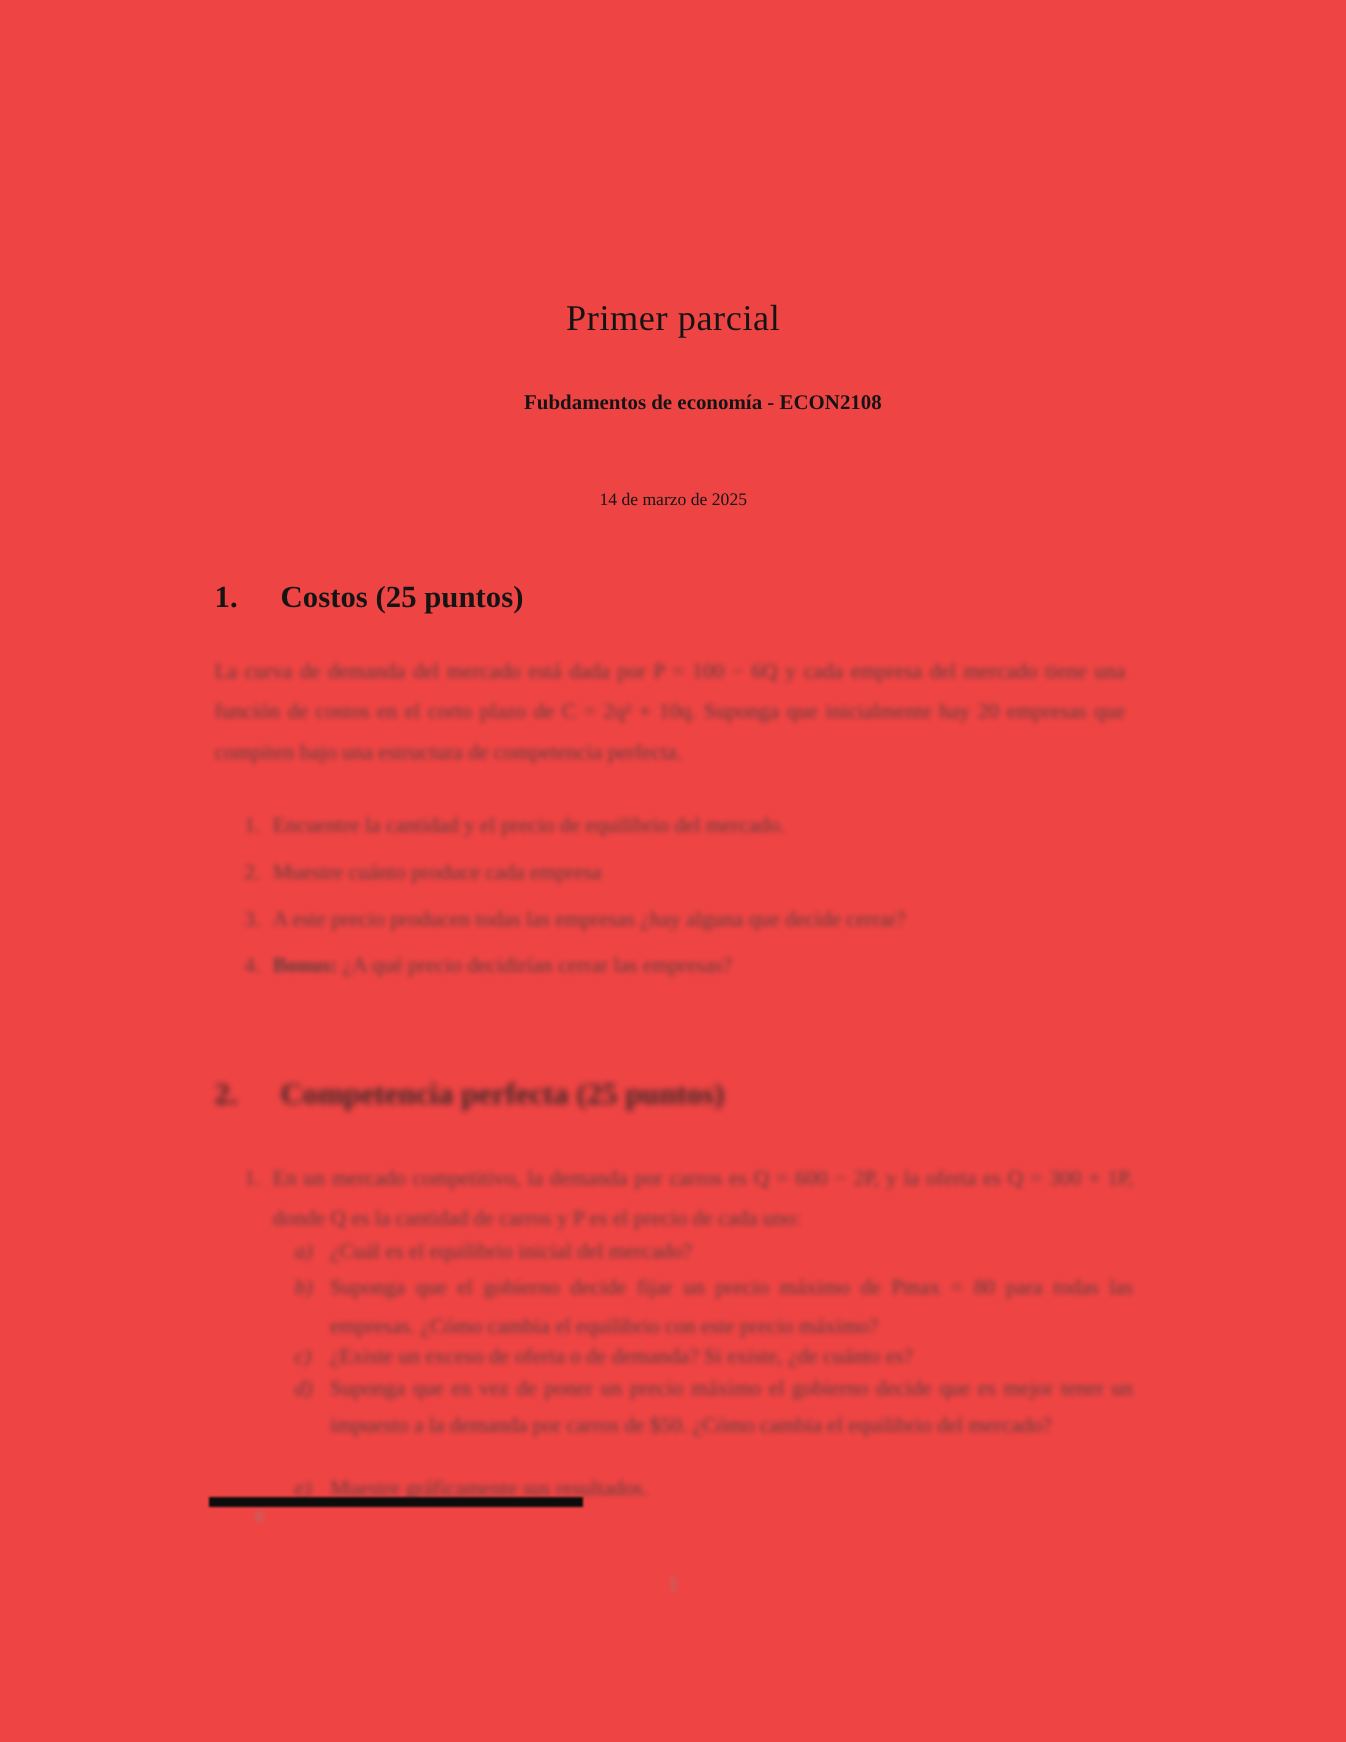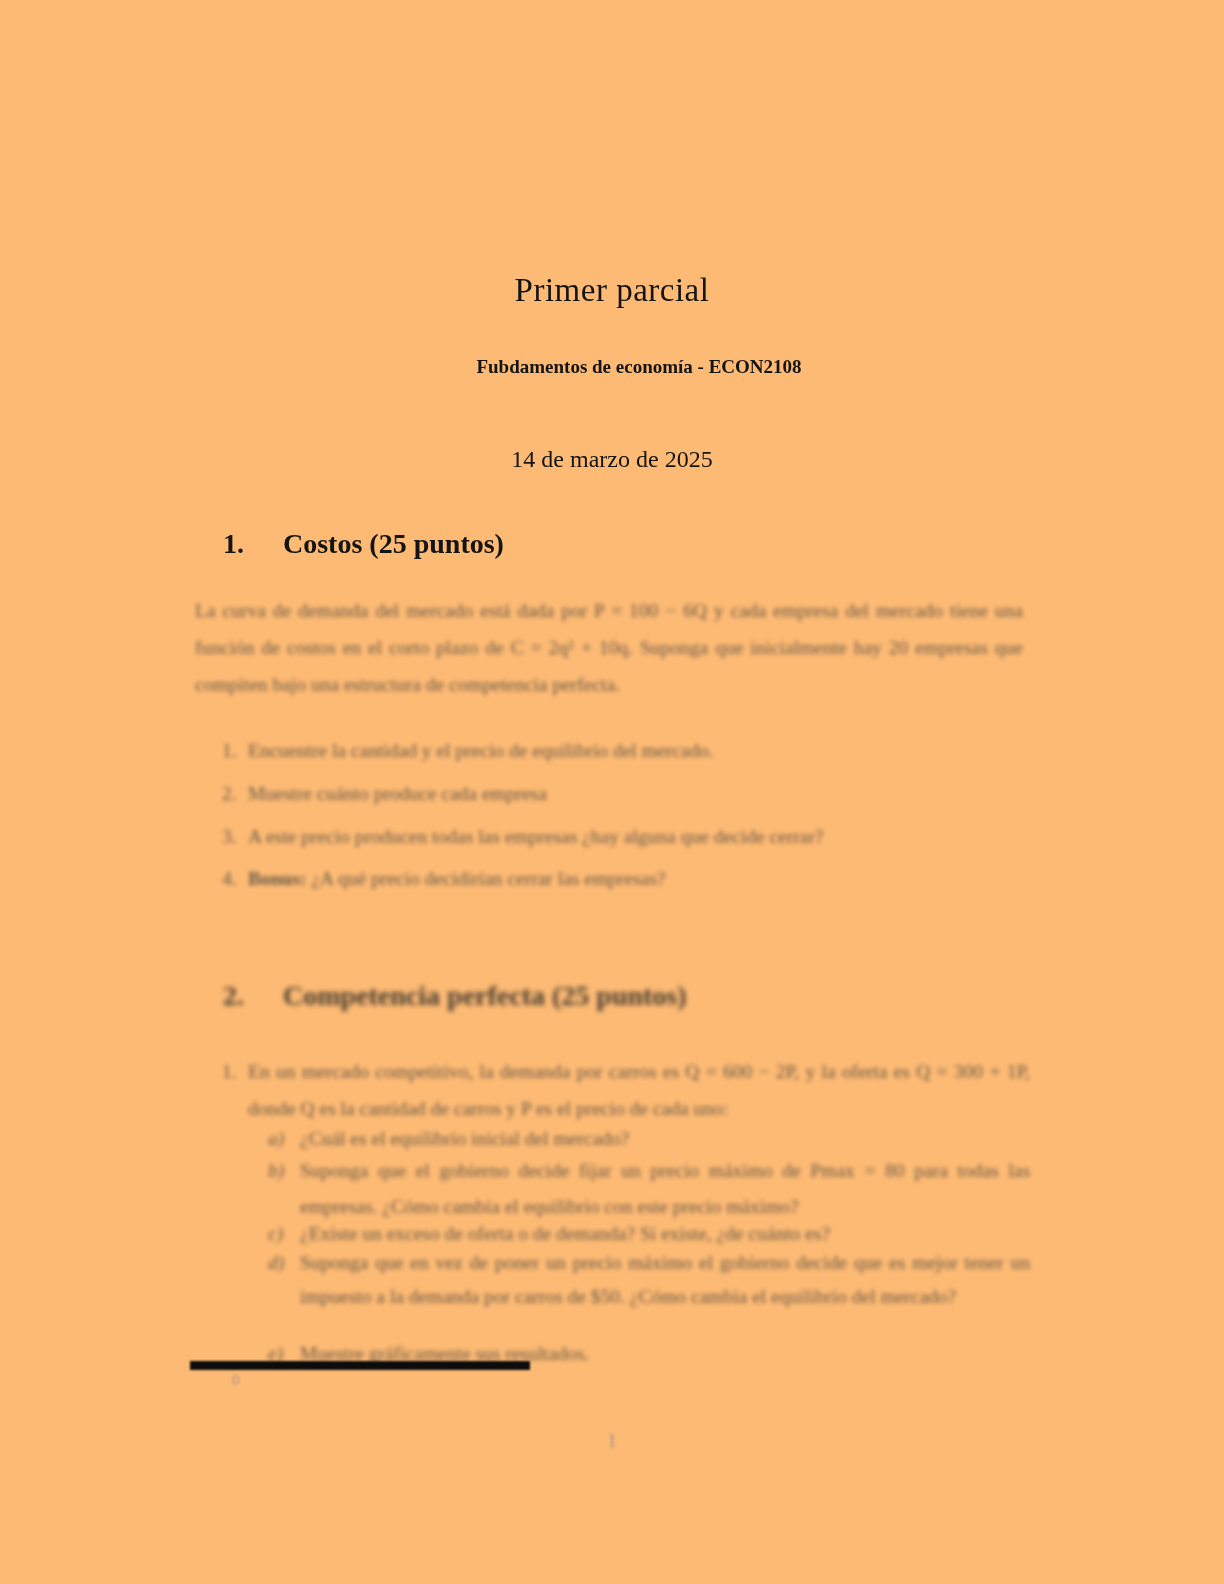--- a/index.html
+++ b/index.html
@@ -1,30 +1,30 @@
 <!DOCTYPE html>
 <html><head>
 <meta charset="utf-8">
 <style>
   html,body{margin:0;padding:0;background:#ffffff;}
   .page{
     position:relative;
     width:1224px;height:1584px;
     margin:0 auto;
-    background:#fdba74;
+    background:#ef4444;
     font-family:"Liberation Serif", serif;
     color:#141414;
     overflow:hidden;
   }
   .abs{position:absolute;}
   .centered{left:0;width:100%;text-align:center;}
   .title{font-size:33px;font-weight:400;letter-spacing:.5px;}
   .subtitle{font-size:19px;font-weight:700;padding-left:27px;}
-  .datetxt{font-size:24px;}
-  .sechead{font-size:28px;font-weight:700;white-space:nowrap;margin-left:28px;}
+  .datetxt{font-size:16px;}
+  .sechead{font-size:28px;font-weight:700;white-space:nowrap;}
   .sechead .secnum{display:inline-block;width:60px;}
   .para{font-size:19.5px;line-height:37px;text-align:justify;}
   .li{display:flex;font-size:19.5px;line-height:37px;}
   .li .num{flex:none;width:26px;}
   .li .txt{flex:1;text-align:justify;}
   .subli{display:flex;font-size:19.5px;line-height:36px;}
   .subli .num{flex:none;width:32px;font-style:italic;}
   .subli .txt{flex:1;text-align:justify;}
   
   .blurred{filter:blur(2.3px);color:#3b3b3b;opacity:.78;}

